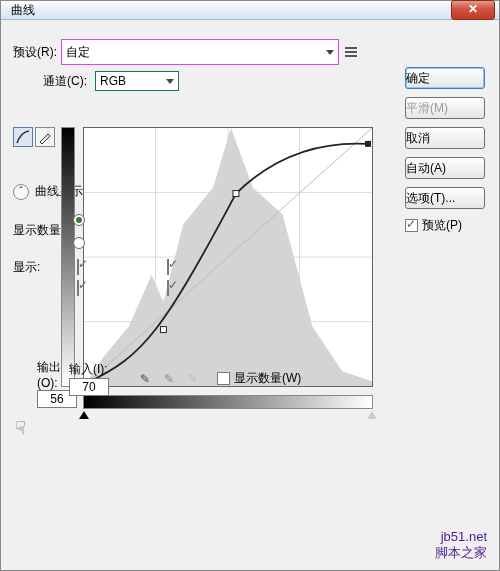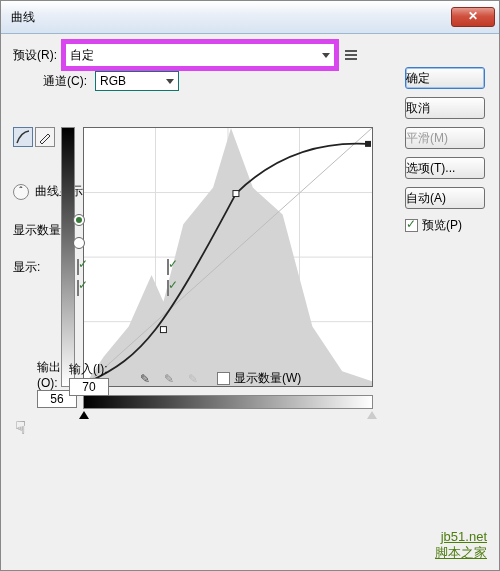--- a/index.html
+++ b/index.html
@@ -1,24 +1,24 @@
 <!DOCTYPE html>
 <html><head>
 <meta charset="utf-8">
 <style>
 * { box-sizing: border-box; font-family: "Microsoft YaHei", SimSun, sans-serif; font-size: 12px; }
 body { margin: 0; background: #f4f4f4; }
 .dialog { width: 500px; height: 571px; background: #f0f0f0; border: 1px solid #888; position: relative; }
-.titlebar { height: 33px; background: linear-gradient(#fff,#e8eef7 45%,#d7e4f2); border-bottom: 1px solid #9fb6cf; display: flex; align-items: center; padding: 0 4px; }
+.titlebar { height: 19px; background: linear-gradient(#fff,#e8eef7 45%,#d7e4f2); border-bottom: 1px solid #9fb6cf; display: flex; align-items: center; padding: 0 4px; }
 .titlebar .title { flex: 1; padding-left: 6px; color: #000; }
 .close-btn { width: 44px; height: 20px; background: linear-gradient(#e59a8f,#d0513f 45%,#c03b27); border: 1px solid #8a2c1e; border-radius: 3px; color: #fff; text-align: center; line-height: 16px; font-weight: bold; cursor: pointer; }
 .body { position: absolute; top: 28px; left: 0; right: 0; bottom: 0; padding: 10px 12px; border-radius: 15px; }
 .row { display: flex; align-items: center; margin-bottom: 8px; }
 .lbl { margin-right: 4px; }
-.preset-sel { flex: 1; height: 32px; border: 5px solid #d946ef; background: #fff; padding: 0 4px; display: flex; align-items: center; justify-content: space-between; }
+.preset-sel { flex: 1; height: 22px; border: 1px solid #d946ef; background: #fff; padding: 12px 4px; display: flex; align-items: center; justify-content: space-between; }
 .arrow-down { width: 0; height: 0; border-left: 4px solid transparent; border-right: 4px solid transparent; border-top: 5px solid #444; }
 .menu-icon { width: 18px; height: 14px; margin-left: 6px; position: relative; }
 .menu-icon::before { content:""; position:absolute; left:0; top:2px; width:12px; height:2px; background:#555; box-shadow:0 4px 0 #555,0 8px 0 #555; }
 .right-col { position: absolute; top: 38px; right: 14px; width: 80px; }
 .btn { width: 80px; height: 22px; margin-bottom: 8px; border: 1px solid #707070; border-radius: 3px; background: linear-gradient(#fefefe,#e6e6e6); text-align: left; line-height: 20px; cursor: pointer; }
 .btn.focus { border-color: #3d7bcc; box-shadow: 0 0 0 1px #9ec3ea inset; }
 .btn.disabled { color: #999; }
 .chk-row { display: flex; align-items: center; margin-top: 4px; }
 .chk { width: 13px; height: 13px; border: 1px solid #7a7a7a; background: #fff; margin-right: 4px; position: relative; }
 .chk.on::after { content:"✓"; position:absolute; top:-3px; left:0; font-size:12px; color:#3a7a3a; }
@@ -42,21 +42,21 @@
 .section-toggle { display:flex; align-items:center; margin-top: 48px; }
 .circ-btn { width:16px; height:16px; border:1px solid #888; border-radius:50%; background:#f8f8f8; margin-right:6px; text-align:center; line-height:13px; font-size:10px; }
 .opts { margin-top: 10px; }
 .radio { width:12px; height:12px; border:1px solid #666; border-radius:50%; display:inline-block; vertical-align:middle; margin-right:4px; position:relative; background:#fff; }
 .radio.on::after { content:""; position:absolute; inset:2px; border-radius:50%; background:#3a7a3a; }
 .grid-icons { display:inline-flex; margin-left:12px; }
 .grid-icon { width:20px; height:20px; border:1px solid #888; background:#fff; margin-right:4px; }
 .grid-icon svg { display:block; }
 .show-row { display:flex; align-items:flex-start; margin-top:8px; }
 .show-grid { display:grid; grid-template-columns: auto auto; gap:4px 20px; margin-left:4px; }
-.watermark { position:absolute; right:12px; bottom:8px; color:#4d7c0f; font-size:13px;text-decoration:underline; }
+.watermark { position:absolute; right:12px; bottom:8px; color:#4c1d95; font-size:13px; }
 .tri { width:0; height:0; border-left:5px solid transparent; border-right:5px solid transparent; border-bottom:8px solid #666; position:absolute; }
 </style>
 </head>
 <body>
 
 <div class="dialog">
   <div class="titlebar">
     <span class="title">曲线</span>
     <div class="close-btn">✕</div>
   </div>
@@ -187,24 +187,24 @@
             <div><span class="chk on"></span><span>基线(B)</span></div>
             <div><span class="chk on"></span><span>直方图(H)</span></div>
             <div><span class="chk on"></span><span>交叉线(N)</span></div>
           </div>
         </div>
       </div>
     </div>
 
     <div class="right-col">
       <div class="btn focus">确定</div>
+      <div class="btn disabled">平滑(M)</div>
       <div class="btn">取消</div>
-      <div class="btn disabled">平滑(M)</div>
+      <div class="btn">自动(A)</div>
       <div class="btn">选项(T)...</div>
-      <div class="btn">自动(A)</div>
       <div class="chk-row">
         <span class="chk on"></span>
         <span>预览(P)</span>
       </div>
     </div>
 
     <div class="watermark" style="white-space:pre; text-align:right;">jb51.net
 脚本之家</div>
   </div>
 </div>

